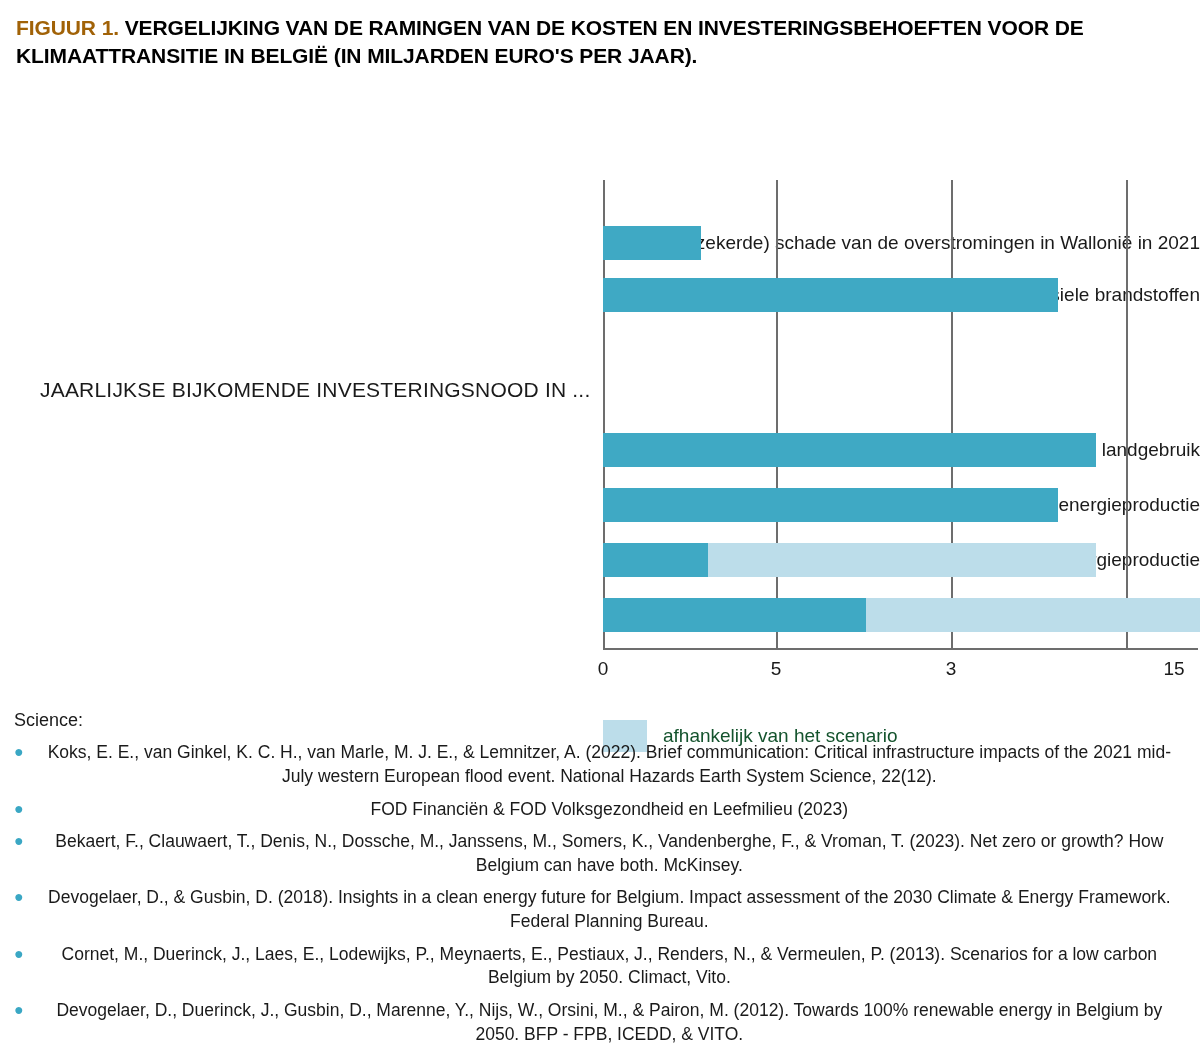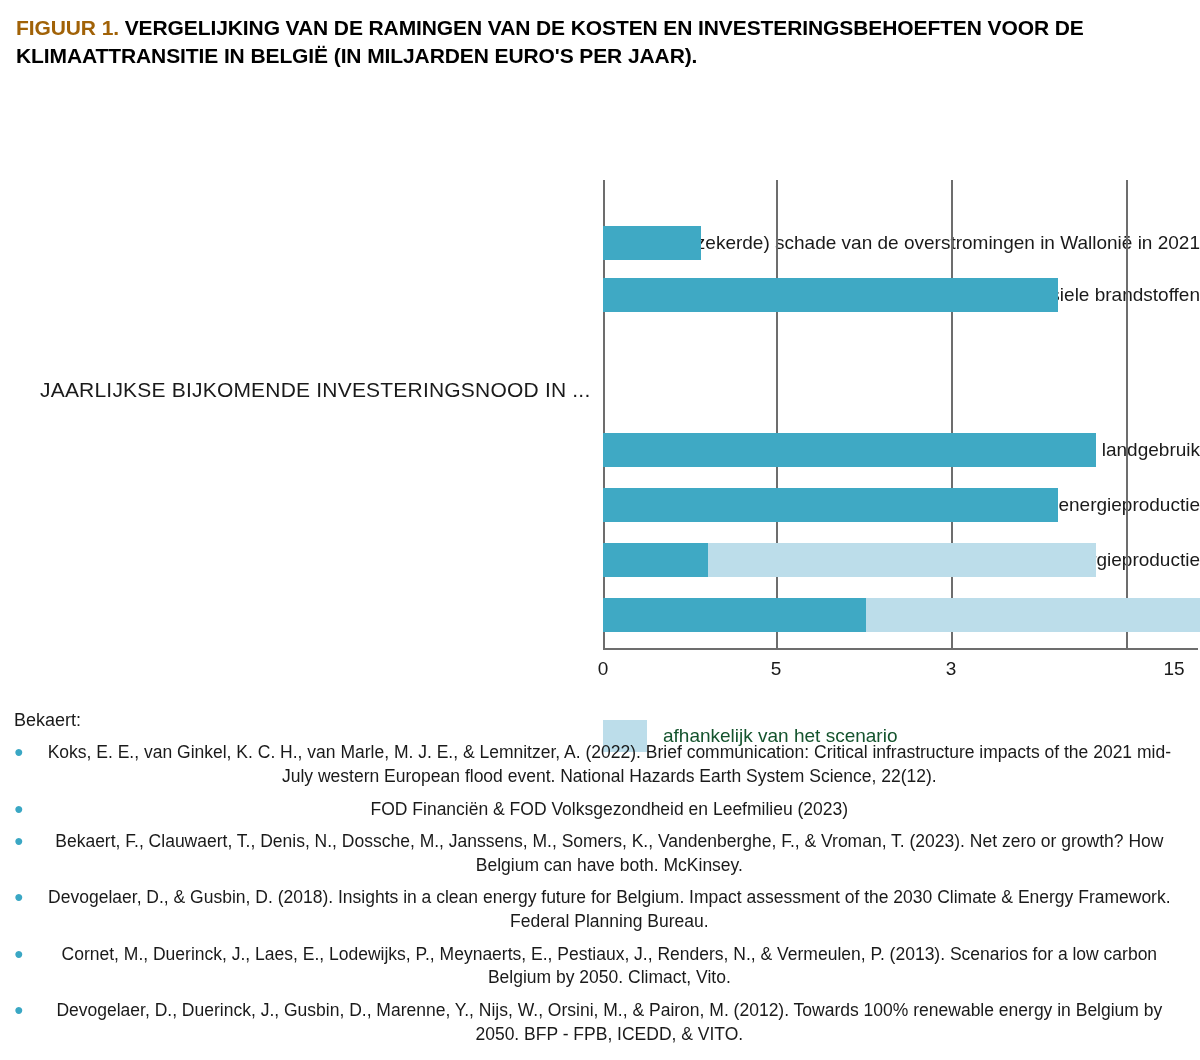--- a/index.html
+++ b/index.html
@@ -207,21 +207,21 @@
     <div class="tick" style="left:523px; top:478px;margin-left:48px;">15</div>
   </div>
 
   <div class="legend">
     <span class="legend-swatch"></span>
     <span class="legend-text">afhankelijk van het scenario</span>
   </div>
 </div>
 
 <div class="sources">
-  <div class="sources-title">Bekaert:</div>
+  <div class="sources-title">Science:</div>
 
   <div class="src-item">
     <span class="src-bullet">●</span>
     <span class="src-text">Koks, E. E., van Ginkel, K. C. H., van Marle, M. J. E., &amp; Lemnitzer, A. (2022). Brief communication: Critical infrastructure impacts of the 2021 mid-July western European flood event. National Hazards Earth System Science, 22(12).</span>
   </div>
   <div class="src-item">
     <span class="src-bullet">●</span>
     <span class="src-text">FOD Financiën &amp; FOD Volksgezondheid en Leefmilieu (2023)</span>
   </div>
   <div class="src-item">

